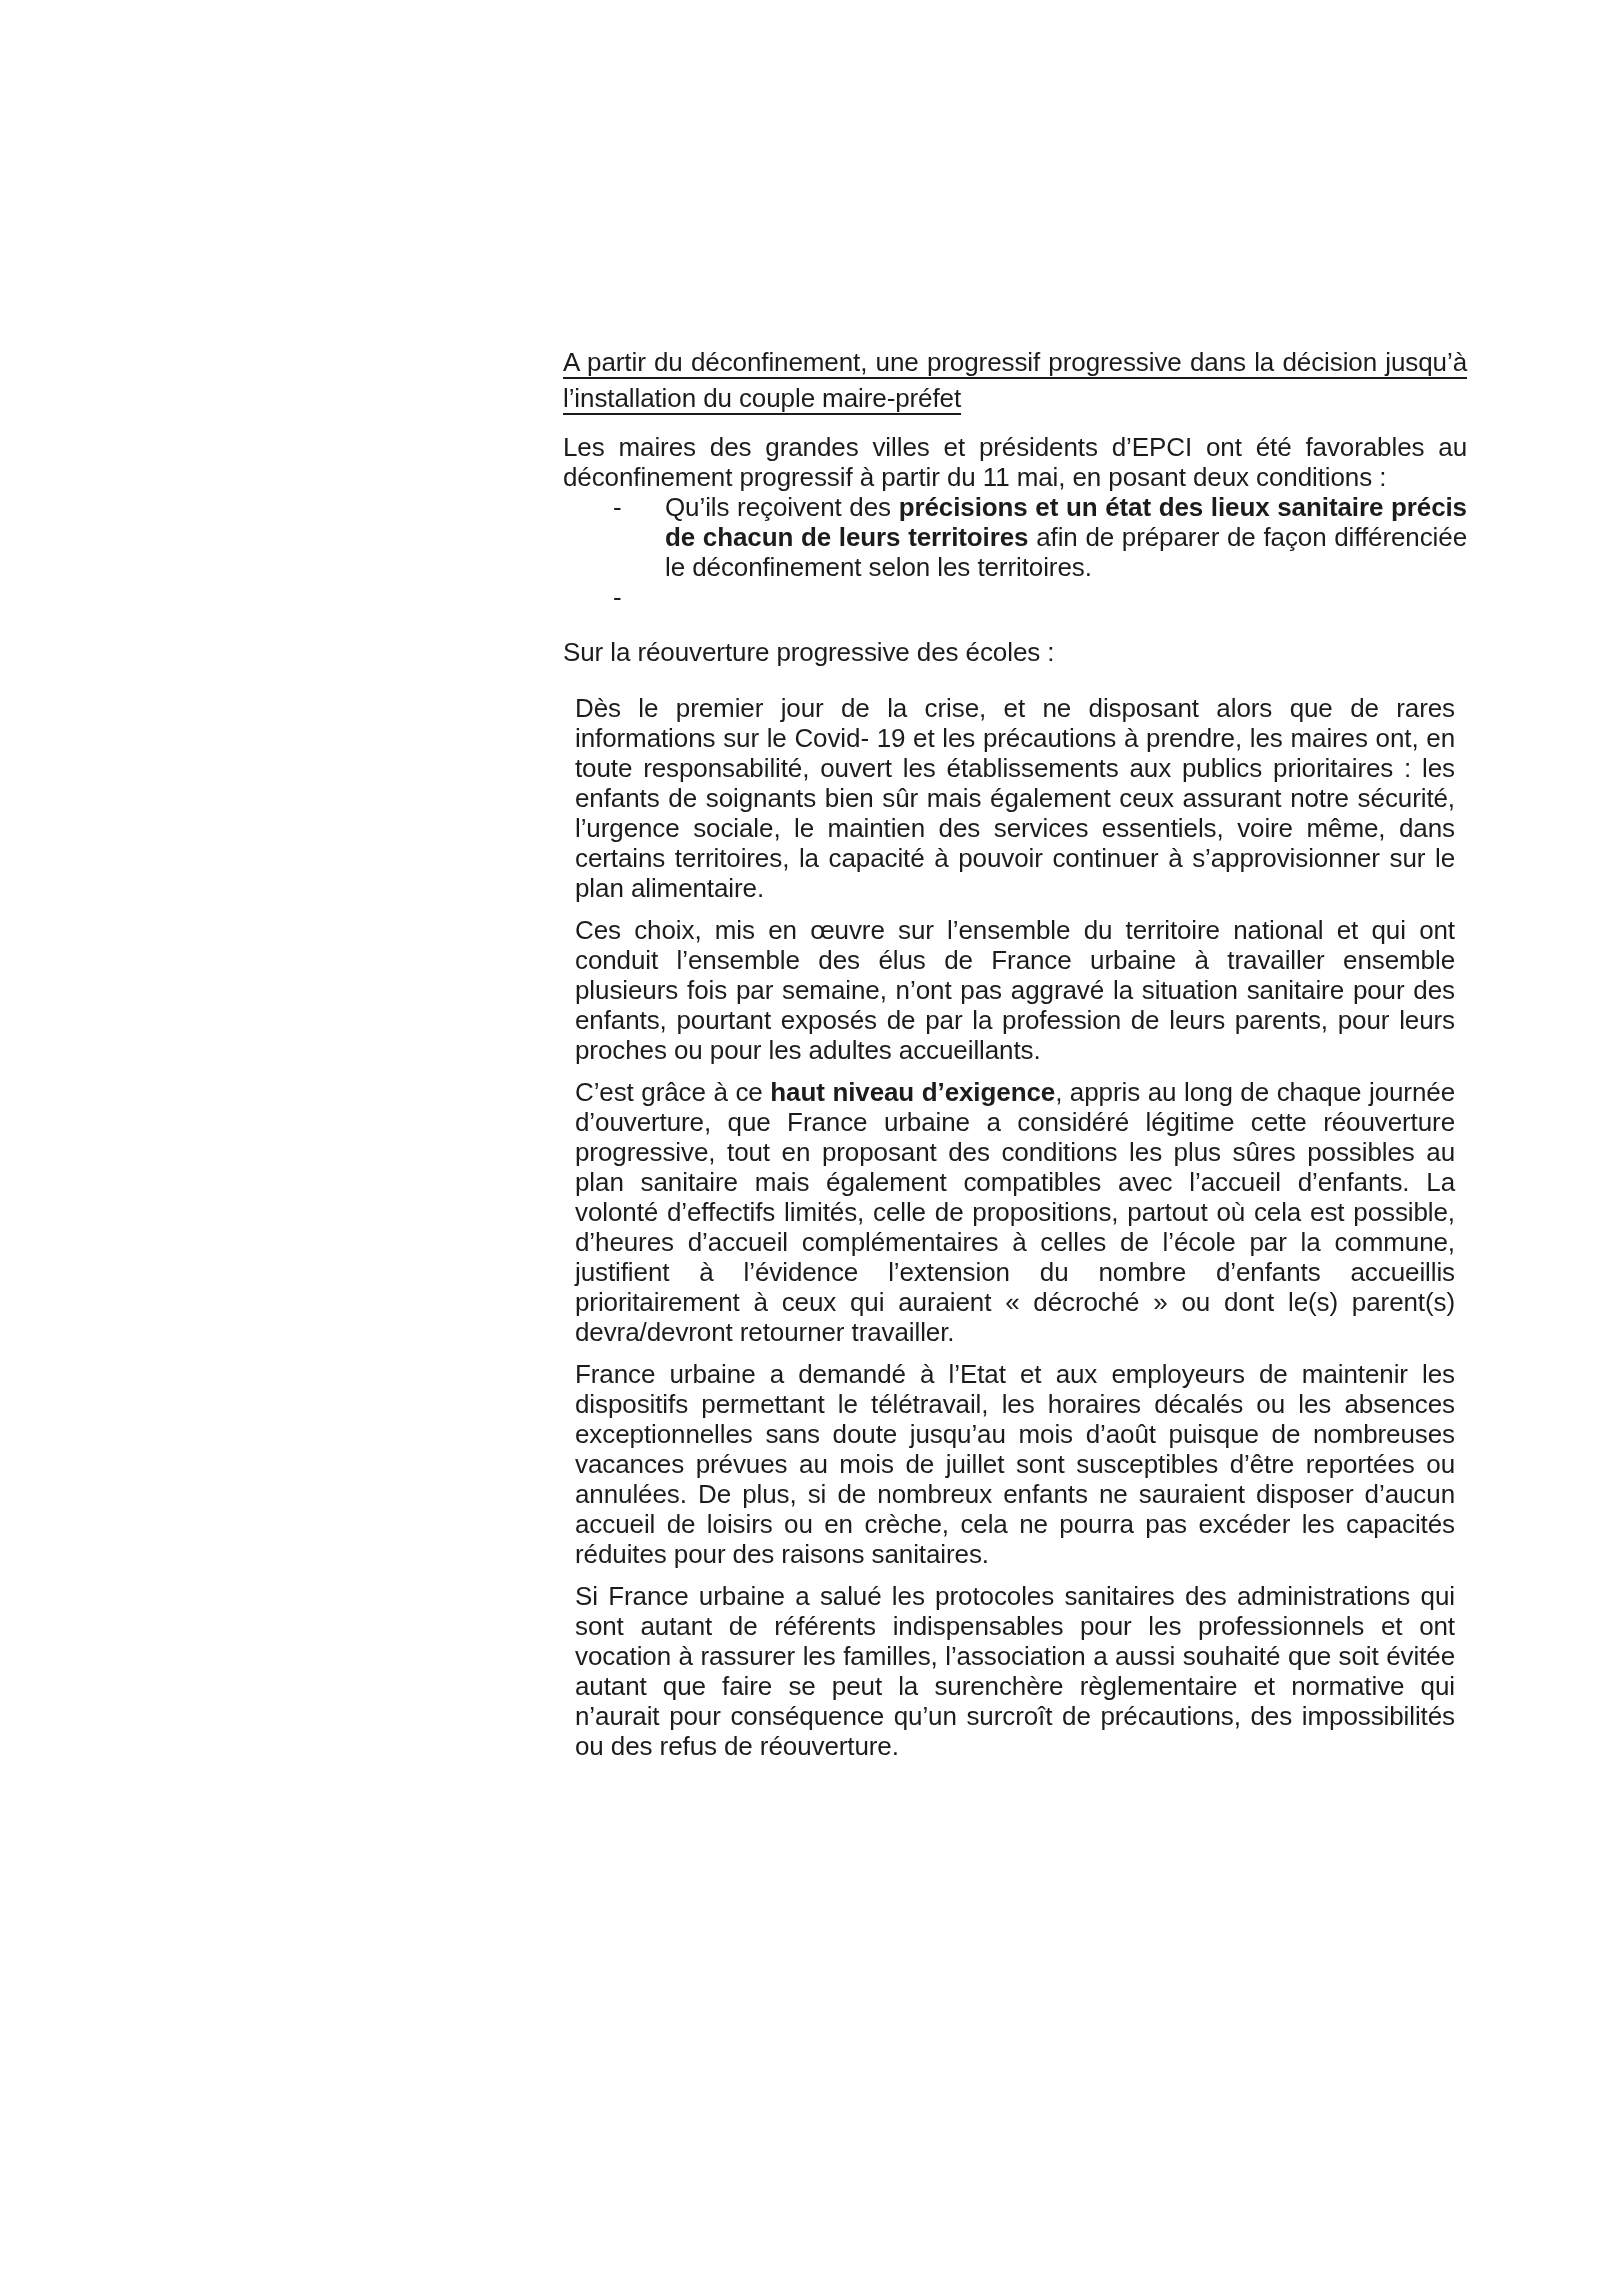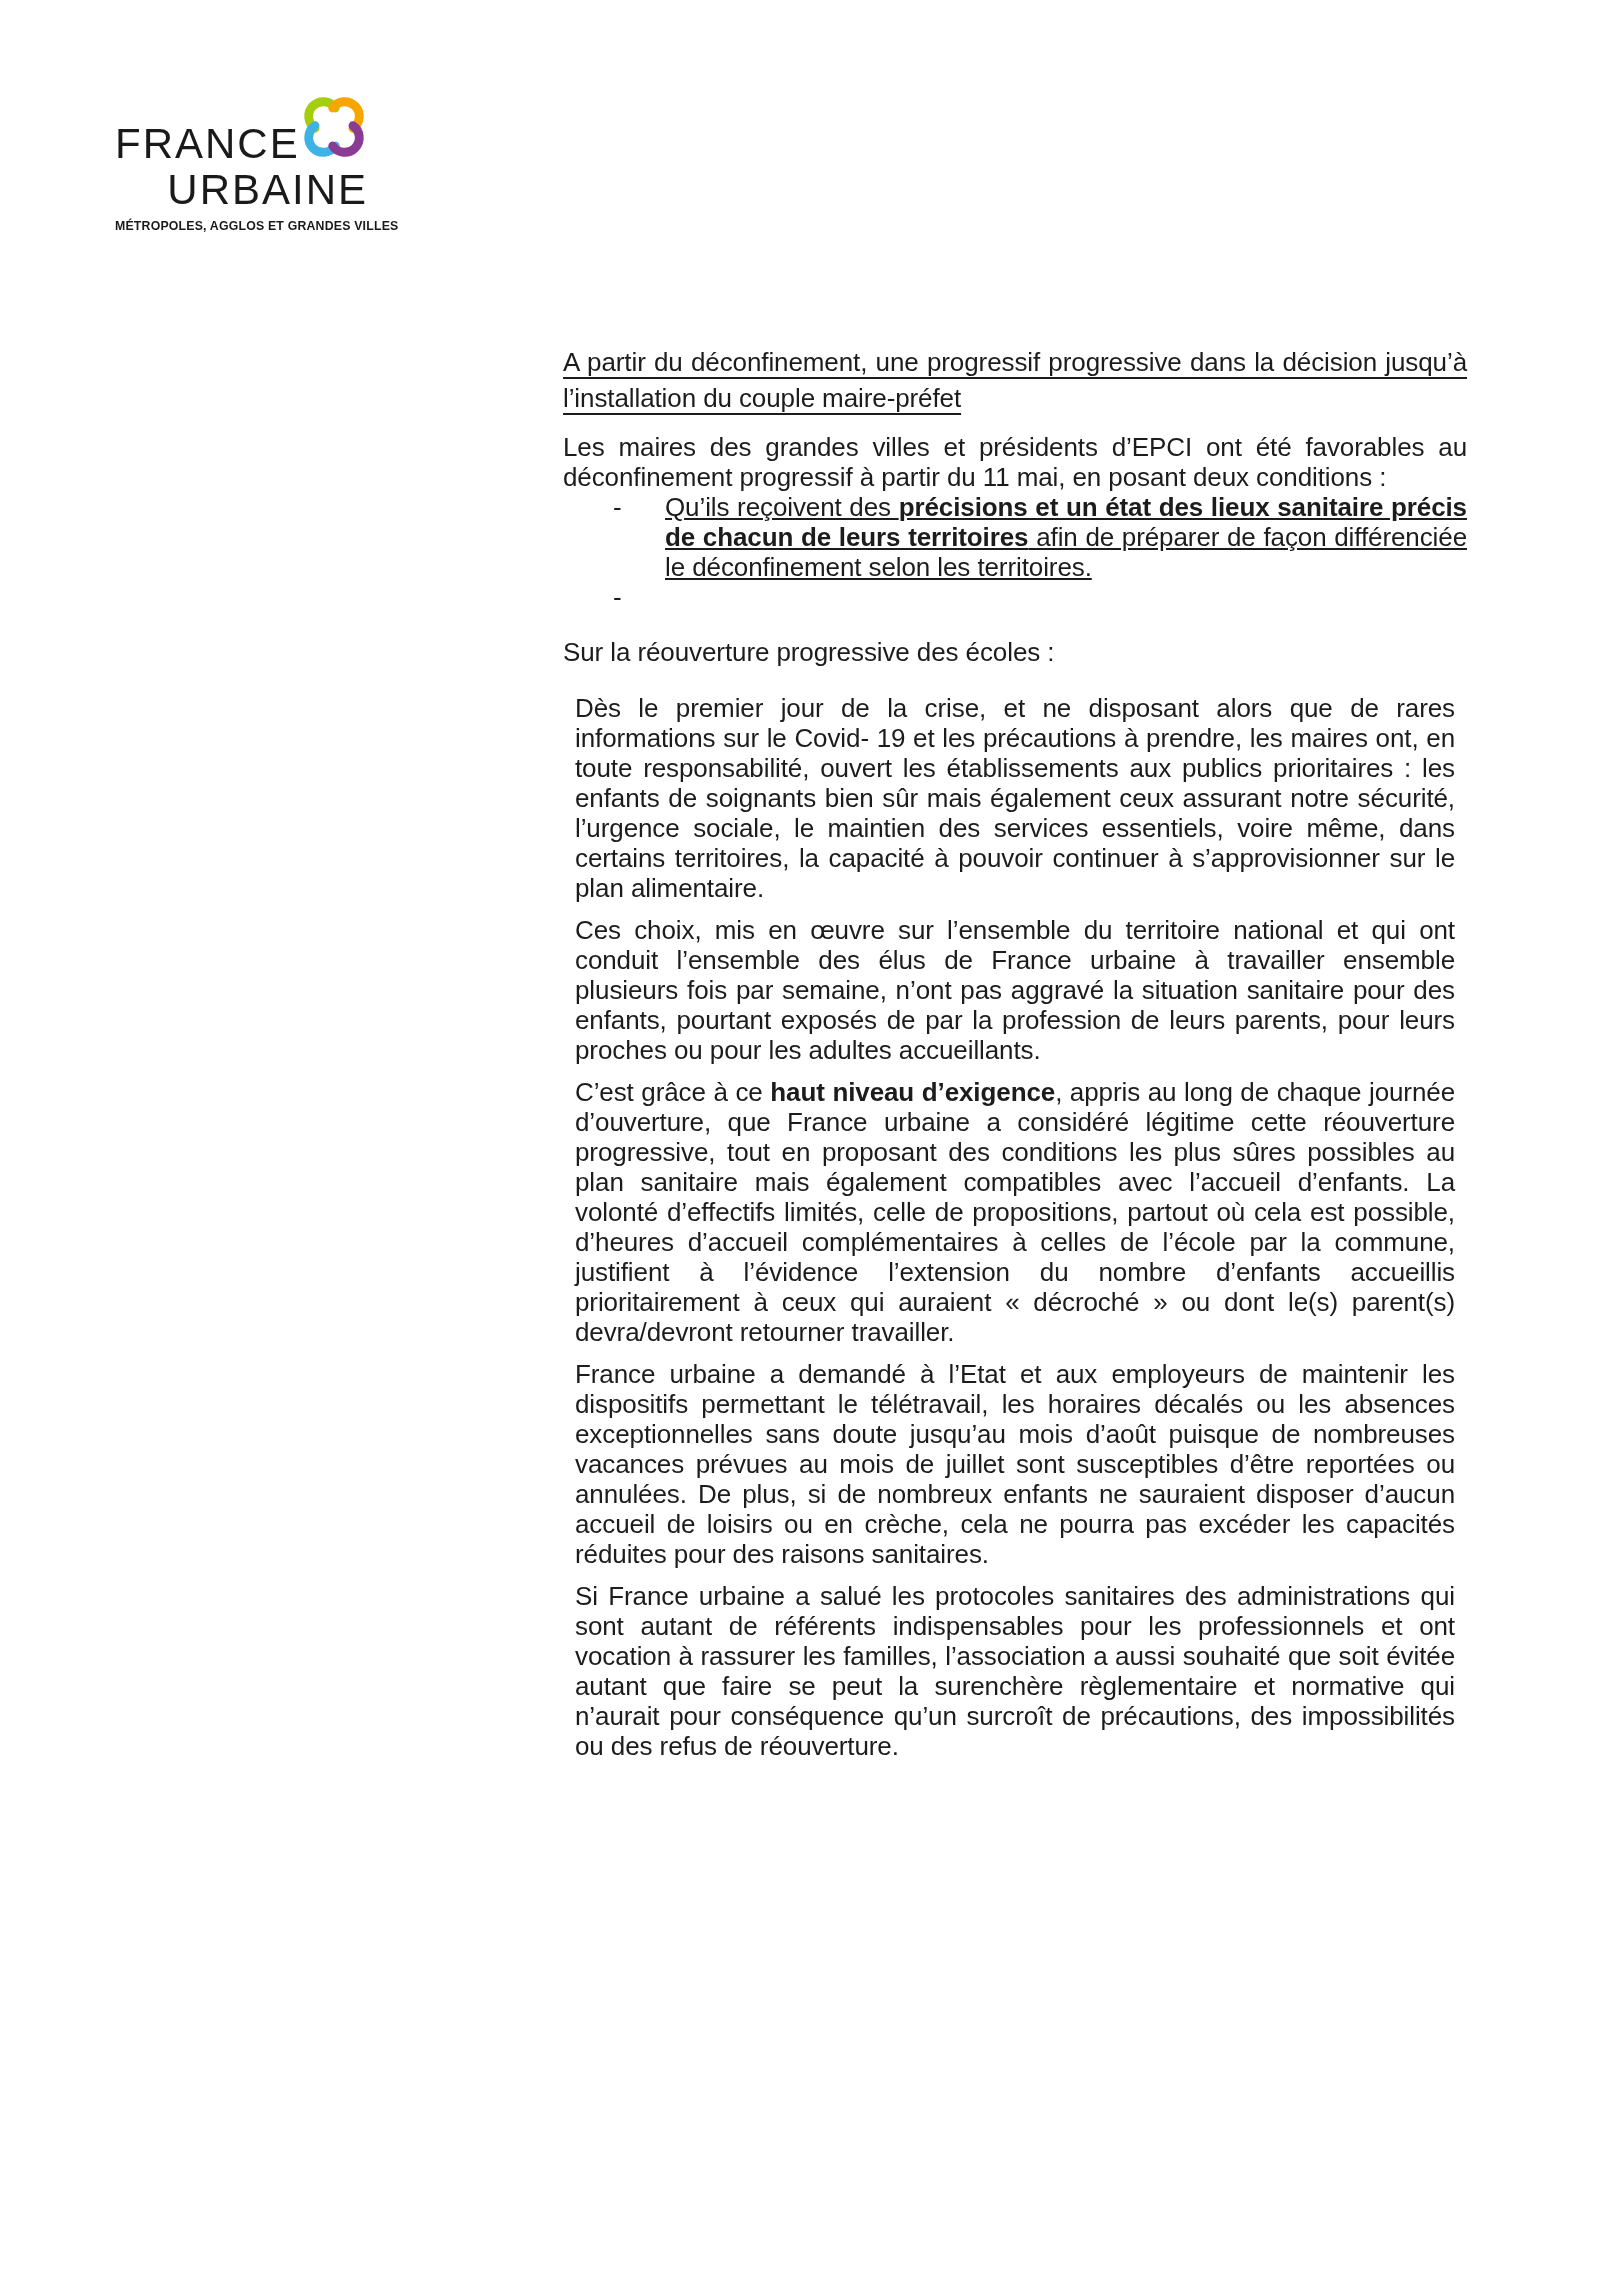--- a/index.html
+++ b/index.html
@@ -84,43 +84,31 @@
   li.bullet {
     display: flex;
     padding-left: 50px;
   }
   .bullet-marker {
     flex: 0 0 52px;
   }
   .bullet-text {
     flex: 1;
     text-align: justify;
-    text-decoration: underline;
   }
 
   .section-title { margin: 25.5px 0; }
   .body-para { margin: 12px; }
   .bold, b { font-weight: bold; }
 </style>
 </head>
 <body>
 
 <div class="page">
 
-  <div class="logo">
-    <svg class="logo-knot" width="76" height="78" viewBox="0 0 120 120" fill="none">
-      <path d="M 62,30 A 23,23 0 1 0 30,62" stroke-width="14" stroke-linecap="round" fill="none" stroke="#a4ce0e"></path>
-      <path d="M 58,30 A 23,23 0 1 1 90,62" stroke-width="14" stroke-linecap="round" fill="none" stroke="#f7a600"></path>
-      <path d="M 62,90 A 23,23 0 1 1 30,58" stroke-width="14" stroke-linecap="round" fill="none" stroke="#3fb2e5"></path>
-      <path d="M 58,90 A 23,23 0 1 0 90,58" stroke-width="14" stroke-linecap="round" fill="none" stroke="#8a3b94"></path>
-    </svg>
-    <div class="logo-word1">FRANCE</div>
-    <div class="logo-word2">URBAINE</div>
-    <div class="logo-tagline">MÉTROPOLES, AGGLOS ET GRANDES VILLES</div>
-  </div>
 
   <div class="content">
 
     <p class="heading">A partir du déconfinement, une progressif progressive dans la décision jusqu’à l’installation du couple maire-préfet</p>
 
     <p class="intro">Les maires des grandes villes et présidents d’EPCI ont été favorables au déconfinement progressif à partir du 11 mai, en posant deux conditions :</p>
 
     <ul class="bullets">
       <li class="bullet">
         <span class="bullet-marker">-</span>

